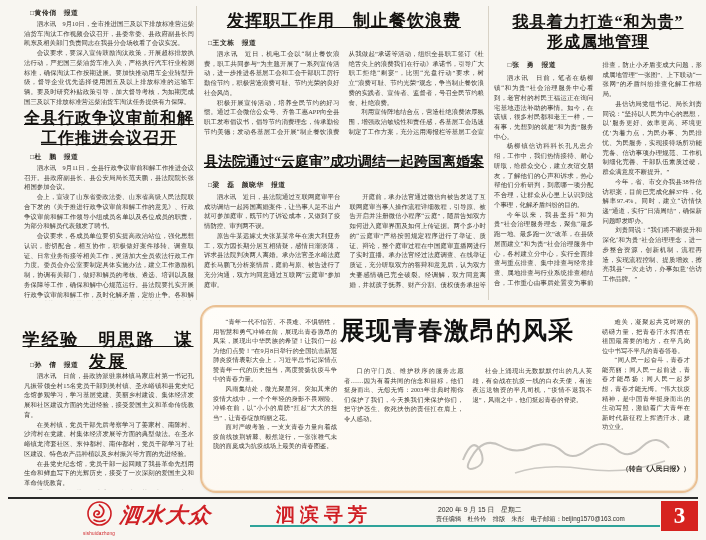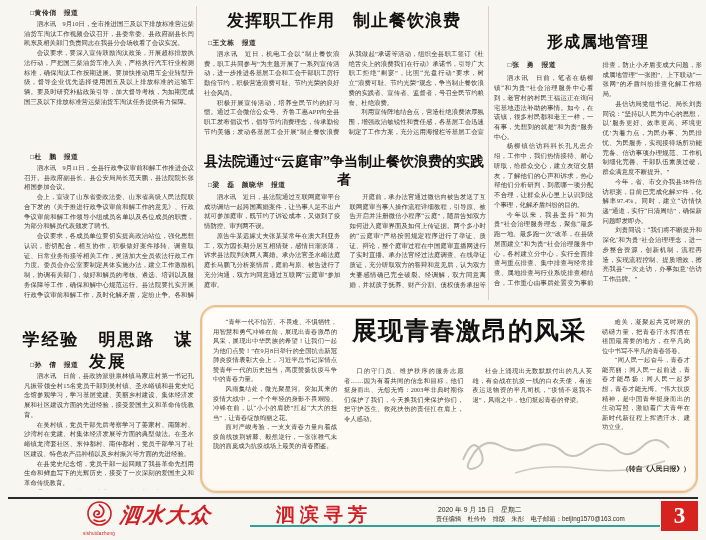--- a/index.html
+++ b/index.html
@@ -17,36 +17,36 @@
     background:var(--paper);
     font-family:"Liberation Serif","DejaVu Serif",serif;
     color:var(--ink);
     overflow:hidden;
     box-shadow:0 0 6px rgba(0,0,0,.25);
   }
   .byline{font-size:6.8px;font-weight:bold;color:#33302b;letter-spacing:.5px;margin-bottom:3px;}
   .bodytext{font-size:6.4px;line-height:1.52;text-align:justify;color:#3b3833;overflow:hidden;}
   .bodytext p{text-indent:2em;margin:0;}
   .abs{position:absolute;}
-  h2.headline{font-weight:bold;color:#14120f;text-align:center;letter-spacing:1px;line-height:1.28;}
+  h2.headline{font-weight:bold;color:#14120f;text-align:center;letter-spacing:1px;line-height:1.28;text-decoration:underline;}
   .cols2{column-count:2;column-gap:9px;}
   .vrule{position:absolute;width:1px;background:var(--rule);}
   
   #feature-box{
     position:absolute;left:200px;top:305px;width:498px;height:188px;
     border:2.5px solid var(--box-border);
     border-radius:16px;
     background:linear-gradient(#fffdf9,#fdf9f2);
     box-shadow:inset 0 0 0 1px #f6e4cc, 0 1px 2px rgba(0,0,0,.07);
   }
   #youth-title{
     position:absolute;left:340px;top:314px;width:258px;height:44px;
     font-family:"Liberation Sans","DejaVu Sans",sans-serif;
     font-weight:900;font-size:25px;letter-spacing:1px;color:#111;
-    text-align:center;line-height:1.3;
+    text-align:left;line-height:1.3;
   }
   
   #footer-rule{position:absolute;left:8px;top:497px;width:690px;height:1.6px;background:#2a2a2a;}
   #teal-rule{position:absolute;left:250px;top:525px;width:410px;height:1.6px;background:var(--teal);}
   #masthead{position:absolute;left:120px;top:501px;font-size:21px;font-weight:bold;font-style:italic;color:var(--red);letter-spacing:2px;transform:skewX(-6deg);}
   #logo-wrap{position:absolute;left:82px;top:501px;width:34px;text-align:center;}
   #logo-sub{font-size:4.6px;color:var(--red);font-family:"Liberation Sans",sans-serif;letter-spacing:.2px;display:block;margin-top:0.5px;}
   #section-title{position:absolute;left:276px;top:502px;font-size:19px;font-weight:bold;color:var(--red);letter-spacing:5px;text-shadow:0 0 1px #fff;text-align:right;}
   #footer-date{position:absolute;left:438px;top:505px;font-size:6.8px;color:#2e2c29;font-family:"Liberation Sans",sans-serif;}
   #footer-staff{position:absolute;left:436px;top:515px;font-size:6.3px;color:#2e2c29;font-family:"Liberation Sans",sans-serif;}
@@ -66,20 +66,24 @@
 
   <div class="vrule" style="left:196px;top:6px;height:294px;"></div>
   <div class="vrule" style="left:488px;top:6px;height:294px;"></div>
 
   <div class="abs byline" style="left:30px;top:8px;">□黄伶俏　报道</div>
   <div class="abs bodytext" style="left:24px;top:19px;width:170px;height:86px;">
     <p>泗水讯　9月10日，全市推进国三及以下排放标准营运柴油货车淘汰工作视频会议召开，县委常委、县政府副县长闫凯东及相关部门负责同志在我县分会场收看了会议实况。</p>
     <p>会议要求，要深入宣传鼓励淘汰政策，开展超标排放执法行动，严把国三柴油货车准入关，严格执行汽车行业检测标准，确保淘汰工作按期进展。要加快推动用车企业转型升级，督导企业优先选择使用国五及以上排放标准的运输车辆。要及时研究补贴政策引导，加大督导考核，为如期完成国三及以下排放标准营运柴油货车淘汰任务提供有力保障。</p>
   </div>
 
+  <h2 class="abs headline" style="left:24px;top:108px;width:170px;font-size:16px;">
+    <span>全县行政争议审前和解</span><br>
+    <span>工作推进会议召开</span>
+  </h2>
   <div class="abs byline" style="left:30px;top:152px;">□杜　鹏　报道</div>
   <div class="abs bodytext" style="left:24px;top:163px;width:170px;height:138px;">
     <p>泗水讯　9月11日，全县行政争议审前和解工作推进会议召开。县政府副县长、县公安局局长范天鹏，县法院院长张相国参加会议。</p>
     <p>会上，宣读了山东省委政法委、山东省高级人民法院联合下发的《关于推进行政争议审前和解工作的意见》、行政争议审前和解工作领导小组成员名单以及各位成员的职责，为部分和解员代表颁发了聘书。</p>
     <p>会议要求，各成员单位要切实提高政治站位，强化思想认识，密切配合，相互协作，积极做好案件移转、调查取证、日常业务衔接等相关工作，灵活加大全员依法行政工作力度。委员会办公室要制定具体实施办法，建立工作激励机制，协调有关部门，做好和解员的考核、遴选、培训以及服务保障等工作，确保和解中心规范运行。县法院要扎实开展行政争议审前和解工作，及时化解矛盾，定纷止争。各和解员要不断加强理论学习和业务学习，牢固树立以人民为中心的理念，把工作做实做细，不断提升解决行政争议专业化、规范化水平，确保社会和谐稳定，最终实现政治效果、法律效果和社会效果有机统一。</p>
   </div>
 
   <h2 class="abs headline" style="left:18px;top:329px;width:180px;font-size:17px;letter-spacing:2px;">学经验　明思路　谋发展</h2>
   <div class="abs byline" style="left:30px;top:360px;">□孙　倩　报道</div>
   <div class="abs bodytext" style="left:24px;top:371px;width:170px;height:119px;">
@@ -90,31 +94,31 @@
   </div>
 
   <h2 class="abs headline" style="left:204px;top:10px;width:280px;font-size:17px;">发挥职工作用　制止餐饮浪费</h2>
   <div class="abs byline" style="left:208px;top:38px;">□王文栋　报道</div>
   <div class="abs bodytext cols2" style="left:204px;top:49px;width:280px;height:94px;">
     <p>泗水讯　近日，机电工会以“制止餐饮浪费，职工共同参与”为主题开展了一系列宣传活动，进一步推进各基层工会和工会干部职工厉行勤俭节约，积极营造浪费可耻、节约光荣的良好社会风尚。</p>
     <p>积极开展宣传活动，培养全民节约的好习惯。通过工会微信公众号、齐鲁工惠APP向全县职工发布倡议书，倡导节约消费理念，传承勤俭节约美德；发动各基层工会开展“制止餐饮浪费从我做起”承诺等活动，组织全县职工签订《杜绝舌尖上的浪费我们在行动》承诺书，引导广大职工拒绝“剩宴”，比照“光盘行动”要求，树立“浪费可耻、节约光荣”观念，争当制止餐饮浪费的实践者、宣传者、监督者，号召全民节约粮食、杜绝浪费。</p>
     <p>利用宣传阵地结合点，营造杜绝浪费浓厚氛围，增强政治敏锐性和责任感，各基层工会迅速制定了工作方案，充分运用海报栏等基层工会宣传阵地，在各企业餐厅食堂、大中型饭店悬挂宣传标语、易拉宝，摆放制止餐饮浪费的宣传海报、纸巾盒、打包袋（可降解）等宣传物品，在全县上下营造了厉行节约的浓厚氛围，在全县职工中掀起了制止餐饮浪费的热潮。</p>
   </div>
 
-  <h2 class="abs headline" style="left:202px;top:153px;width:284px;font-size:14px;letter-spacing:0;">县法院通过“云庭审”争当制止餐饮浪费的实践者</h2>
+  <h2 class="abs headline" style="left:202px;top:153px;width:284px;font-size:14px;letter-spacing:0;">县法院通过“云庭审”成功调结一起跨国离婚案</h2>
   <div class="abs byline" style="left:208px;top:180px;">□梁　磊　颜晓华　报道</div>
   <div class="abs bodytext cols2" style="left:204px;top:192px;width:282px;height:108px;">
     <p>泗水讯　近日，县法院通过互联网庭审平台成功调结一起跨国离婚案件，让当事人足不出户就可参加庭审，既节约了诉讼成本，又做到了疫情防控、审判两不误。</p>
     <p>原告牛某远嫁丈夫张某某常年在澳大利亚务工，双方因长期分居互相猜疑，感情日渐淡薄，诉求县法院判决两人离婚。承办法官圣水峪法庭庭长马鹏飞分析案情后，庭前与原、被告进行了充分沟通，双方均同意通过互联网“云庭审”参加庭审。</p>
     <p>开庭前，承办法官通过微信向被告发送了互联网庭审当事人操作流程详细教程，引导原、被告开启并注册微信小程序“云庭”，随后告知双方如何进入庭审界面及如何上传证据。两个多小时的“云庭审”严格按照规定程序进行了举证、质证、辩论，整个庭审过程在中国庭审直播网进行了实时直播。承办法官经过法庭调查、在线举证质证，充分听取双方的答辩和意见后，认为双方夫妻感情确已完全破裂。经调解，双方同意离婚，并就孩子抚养、财产分割、债权债务承担等达成一致意见，一起跨国离婚案迅速得到圆满解决。</p>
 
   </div>
 
   <h2 class="abs headline" style="left:494px;top:12px;width:208px;font-size:16px;">
-    <br>
+    <span>我县着力打造“和为贵”</span><br>
     <span>形成属地管理</span>
   </h2>
   <div class="abs bodytext cols2" style="left:494px;top:60px;width:208px;height:240px;">
     <div class="byline" style="text-indent:2em;">□张　勇　报道</div>
     <p>泗水讯　日前，笔者在杨柳镇“和为贵”社会治理服务中心看到，老官村的村民王福运正在询问宅基地违法补助的事情。如今，在该镇，很多村民都和老王一样，一有事，先想到的就是“和为贵”服务中心。</p>
     <p>杨柳镇信访科科长孔凡忠介绍，工作中，我们热情接待、耐心听取，给群众交心，建立友谊交朋友，了解他们的心声和诉求，热心帮他们分析研判，到底哪一项分配不合理，让群众从心里上认识到这个事理，化解矛盾纠纷的目的。</p>
     <p>今年以来，我县坚持“和为贵”社会治理服务理念，聚焦“最多跑一地、最多跑一次”改革，在县级层面建立“和为贵”社会治理服务中心，各村建立分中心，实行全面排查与重点排查、集中排查与经常排查、属地排查与行业系统排查相结合，工作重心由事后处置变为事前排查，防止小矛盾变成大问题，形成属地管理“一张图”、上下联动“一张网”的矛盾纠纷排查化解工作格局。</p>
     <p>县信访局党组书记、局长刘贵同说：“坚持以人民为中心的思想，以‘服务更好、效率更高、环境更优’为着力点，为民办事、为民排忧、为民服务，实现接待场所功能完备、信访事项办理规范、工作机制细化完善、干部队伍素质过硬，群众满意度不断提升。”</p>
     <p>今年，省、市交办我县38件信访积案，目前已完成化解37件，化解率97.4%。同时，建立“访情快递”通道，实行“日清周结”，确保新问题即发即办。</p>
     <p>刘贵同说：“我们将不断提升和深化‘和为贵’社会治理理念，进一步整合资源，创新机制，流程再造，实现流程控制、提质增效，擦亮我县‘一次走访，办事如意’信访工作品牌。”</p>

